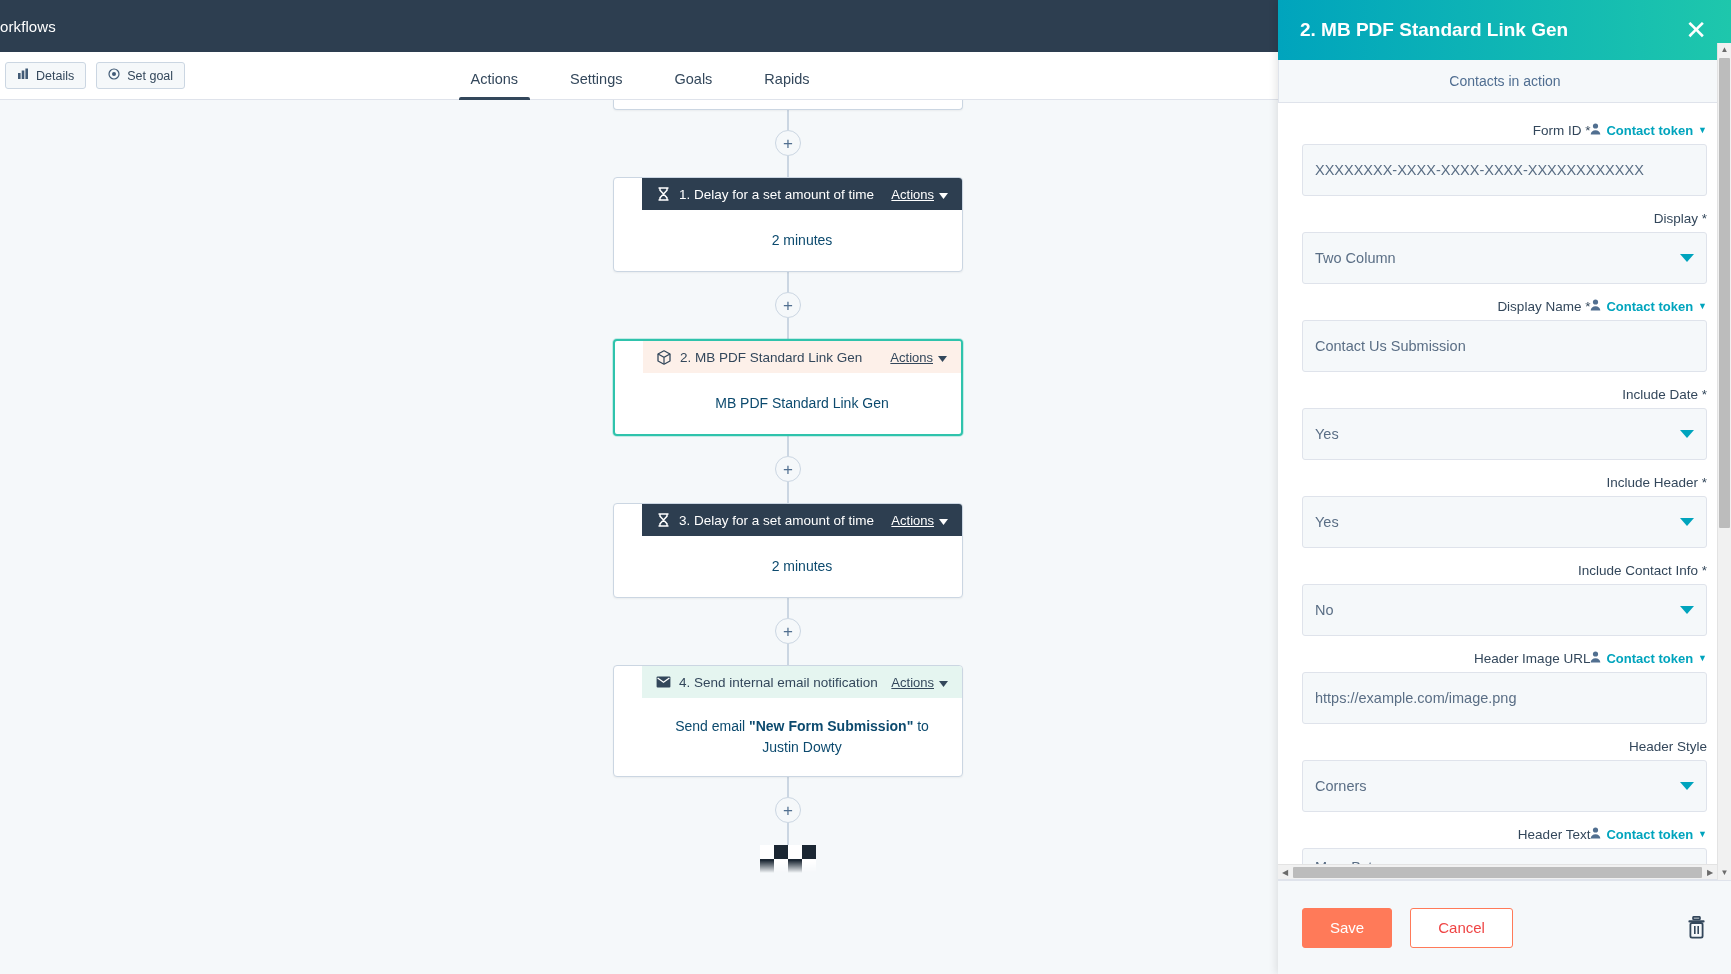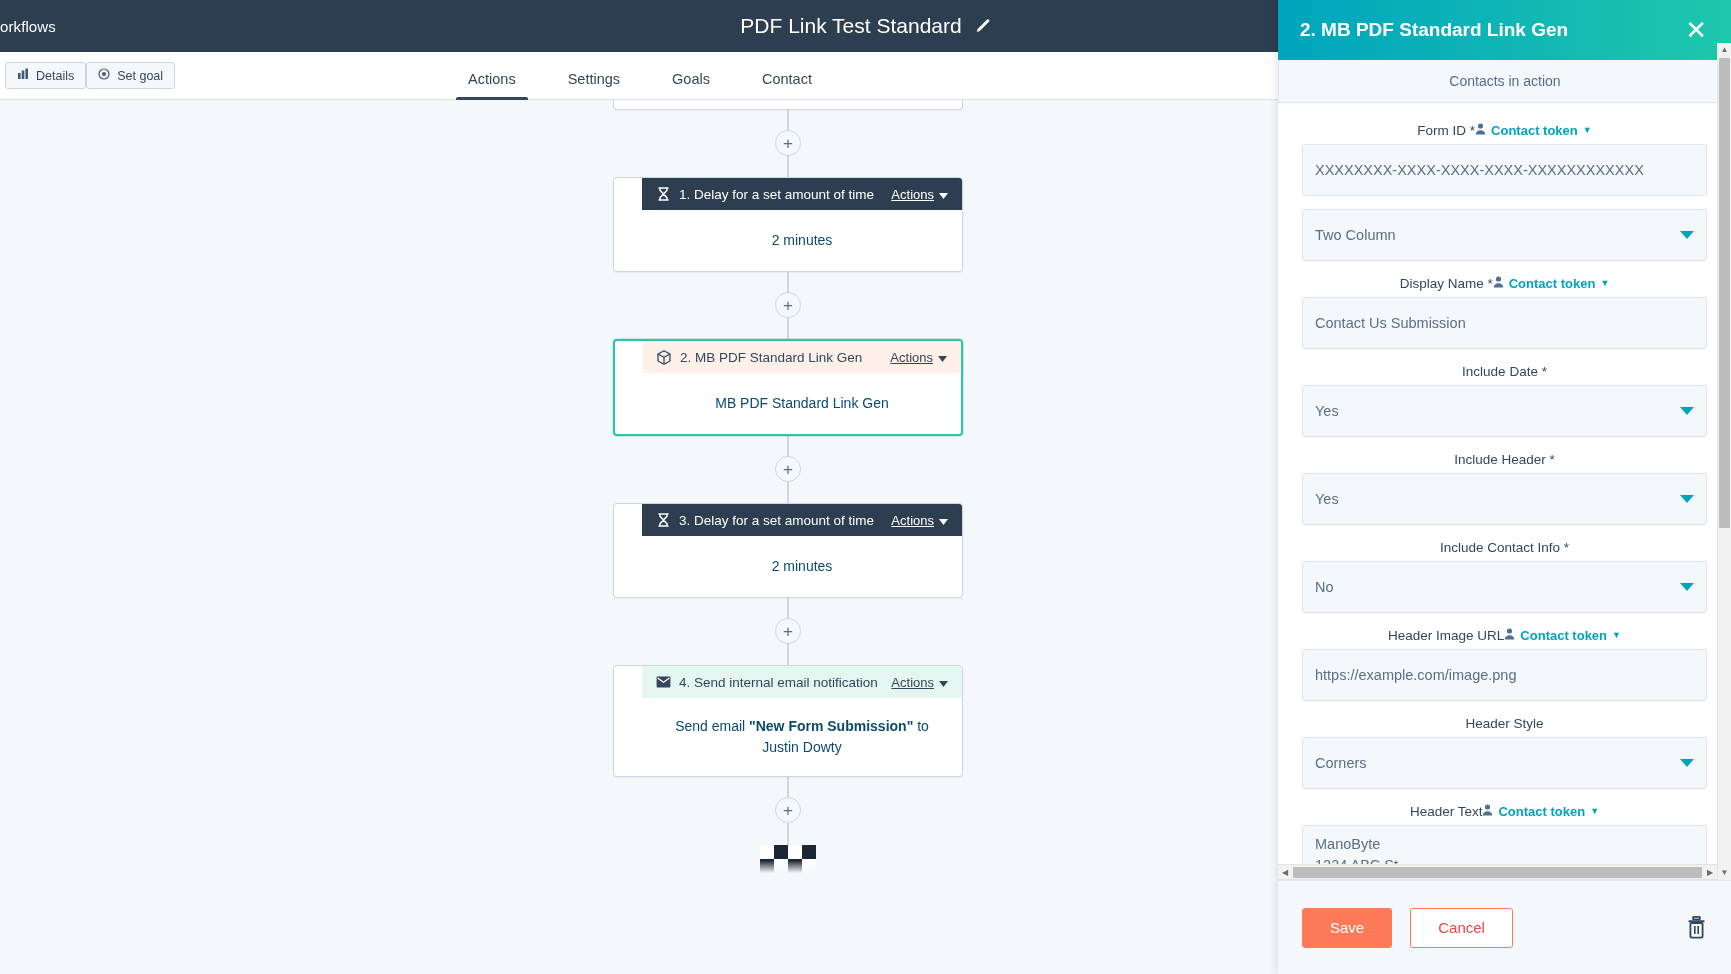--- a/index.html
+++ b/index.html
@@ -30,21 +30,21 @@
   .wf-title { color: #fff; font-size: 21px; font-weight: 400; pointer-events: auto; }
   .pencil-btn { pointer-events: auto; cursor: pointer; display: flex; align-items: center; }
 
   
   .subbar {
     position: absolute; left: 0; top: 52px; width: 1280px; height: 48px;
     background: #ffffff;
     border-bottom: 1px solid #dfe3eb;
     display: flex; align-items: center;
   }
-  .sub-left { position: absolute; left: 5px; display: flex; gap: 0; align-items: center; }
+  .sub-left { position: absolute; left: 5px; display: flex; gap: 10px; align-items: center; }
   .ghost-btn {
     display: inline-flex; align-items: center; gap: 7px;
     height: 27px; padding: 0 11px;
     background: #f5f8fa; border: 1px solid #cbd6e2; border-radius: 3px;
     font-size: 12.5px; color: #33475b; cursor: pointer; white-space: nowrap;
   }
   .tabs {
     position: absolute; left: 0; right: 0; top: 0; height: 48px;
     display: flex; align-items: flex-end; justify-content: center; gap: 0;
   }
@@ -150,21 +150,21 @@
   }
   .ptab.inactive { background: #f5f8fa; border-left: 1px solid #dfe3eb; color: #506e91; }
 
   .panel-scroll {
     flex: 1; overflow: hidden; position: relative;
     padding: 18px 24px 0 24px;
     border-bottom: 1px solid #dfe3eb;
   }
   .field { margin-bottom: 13px; }
   .field-top {
-    display: flex; align-items: center; justify-content: center;
+    display: flex; align-items: center; justify-content: flex-end;
     margin-bottom: 5px; min-height: 18px;
   }
   .flabel { font-size: 13.5px; color: #33475b; }
   .token-link {
     display: inline-flex; align-items: center; gap: 5px;
     font-size: 13px; color: #00a4bd; cursor: pointer; font-weight: 700;
   }
   .token-link .caret { font-size: 9px; }
   .ctrl {
     width: 100%; height: 52px; background: #f5f8fa;
@@ -219,28 +219,20 @@
   }
   .trash-btn { margin-left: auto; cursor: pointer; display: flex; align-items: center; }
 </style>
 </head>
 <body>
 
 <div id="app">
 
   <div class="topbar">
     <span class="breadcrumb">orkflows</span>
-  </div>
-  <div class="topbar-center">
-    <span class="wf-title">PDF Link Test Standard</span>
-    <span class="pencil-btn">
-      <svg width="17" height="17" viewBox="0 0 16 16">
-          <path d="M12.1 1.6a1.4 1.4 0 0 1 2 2L5.4 12.3l-2.8.8.8-2.8 8.7-8.7z" fill="#ffffff"></path>
-        </svg>
-    </span>
   </div>
 
   <div class="subbar">
     <div class="sub-left">
       <div class="ghost-btn">
         <span>
           <svg width="12" height="12" viewBox="0 0 12 12">
               <rect x="1" y="5" width="2.6" height="6" fill="#425b76"></rect>
               <rect x="4.7" y="2.5" width="2.6" height="8.5" fill="#425b76"></rect>
               <rect x="8.4" y="0.5" width="2.6" height="10.5" fill="#425b76"></rect>
@@ -255,21 +247,21 @@
               <circle cx="6" cy="6" r="2" fill="#425b76"></circle>
             </svg>
         </span>
         <span>Set goal</span>
       </div>
     </div>
     <div class="tabs">
       <div class="tab active">Actions</div>
       <div class="tab">Settings</div>
       <div class="tab">Goals</div>
-      <div class="tab">Contact</div>
+      <div class="tab">Rapids</div>
     </div>
   </div>
 
   <div class="striprow">
     <span class="strip-label">nap</span>
     <div class="strip-divider"></div>
   </div>
 
   <div class="canvas">
     <div class="flow">
@@ -411,20 +403,23 @@
             <span>Contact token</span>
             <span class="caret">▼</span>
           </span>
         </div>
         <div class="ctrl">
           <span class="val">XXXXXXXX-XXXX-XXXX-XXXX-XXXXXXXXXXXX</span>
         </div>
       </div>
 
       <div class="field">
+        <div class="field-top">
+          <span class="flabel">Display *</span>
+        </div>
         <div class="ctrl">
           <span class="val">Two Column</span>
           <span class="dd-caret"></span>
         </div>
       </div>
 
       <div class="field">
         <div class="field-top">
           <span class="flabel">Display Name *</span>
           <span class="token-link">

